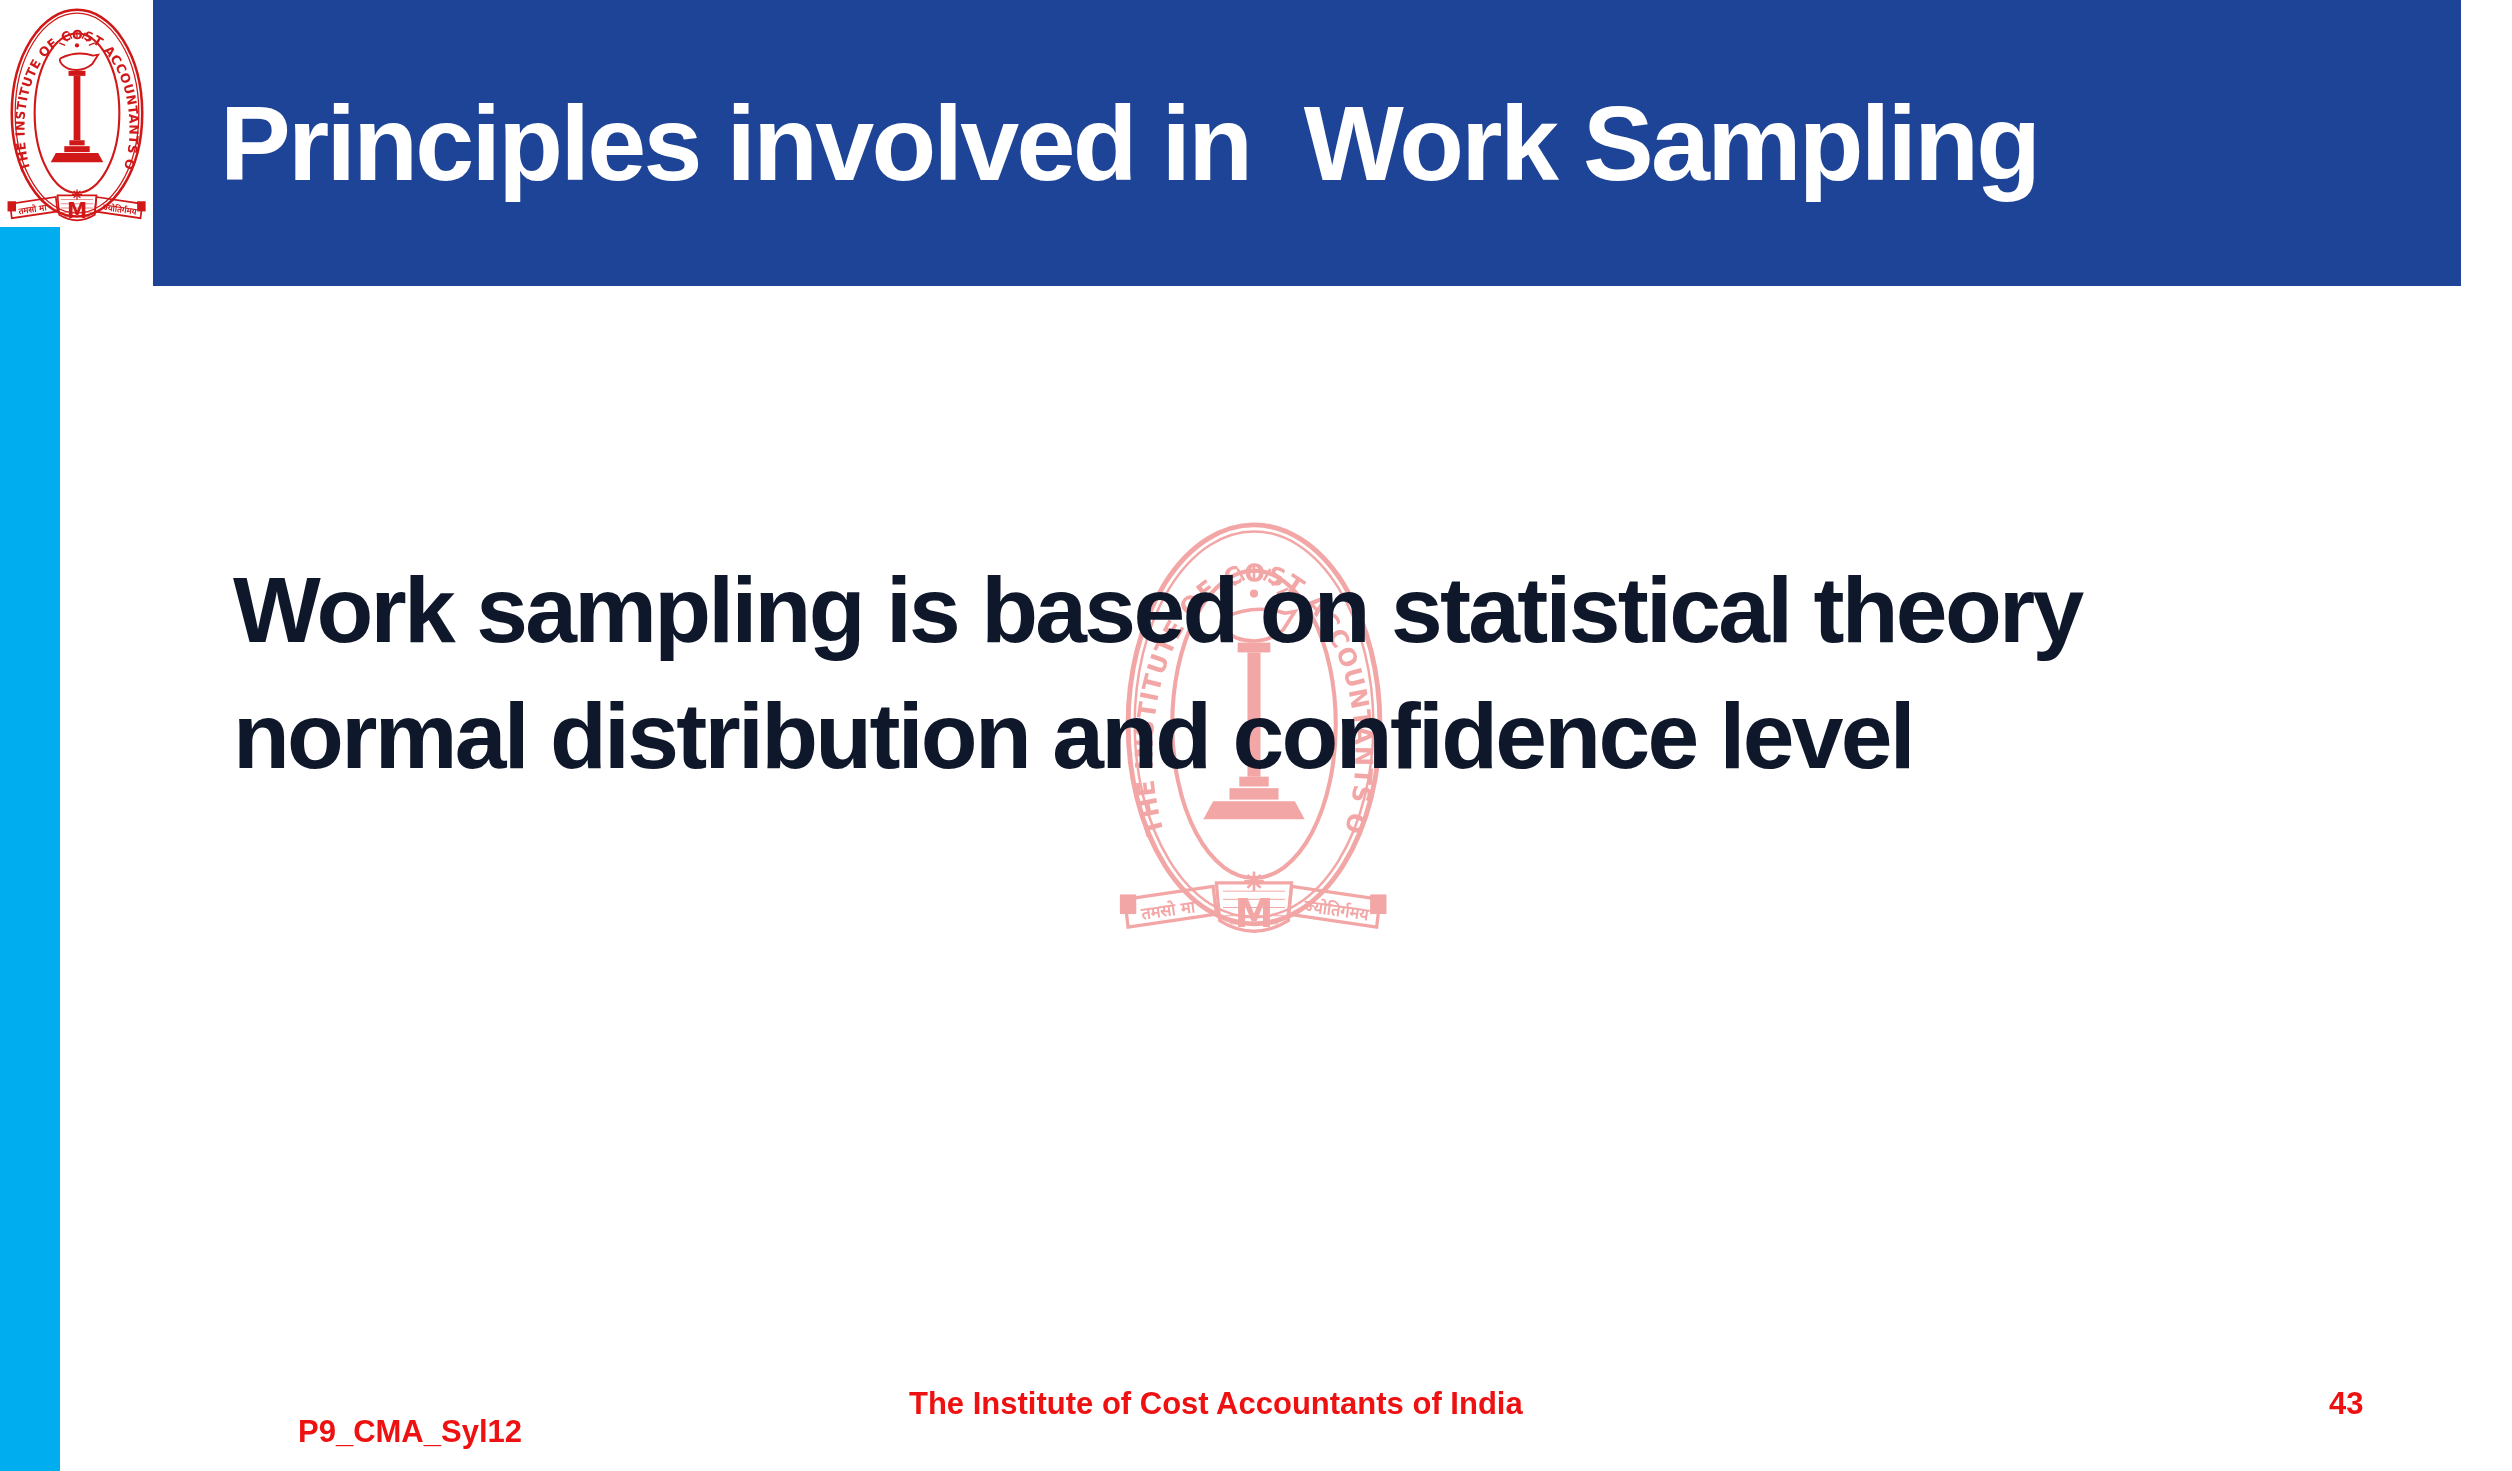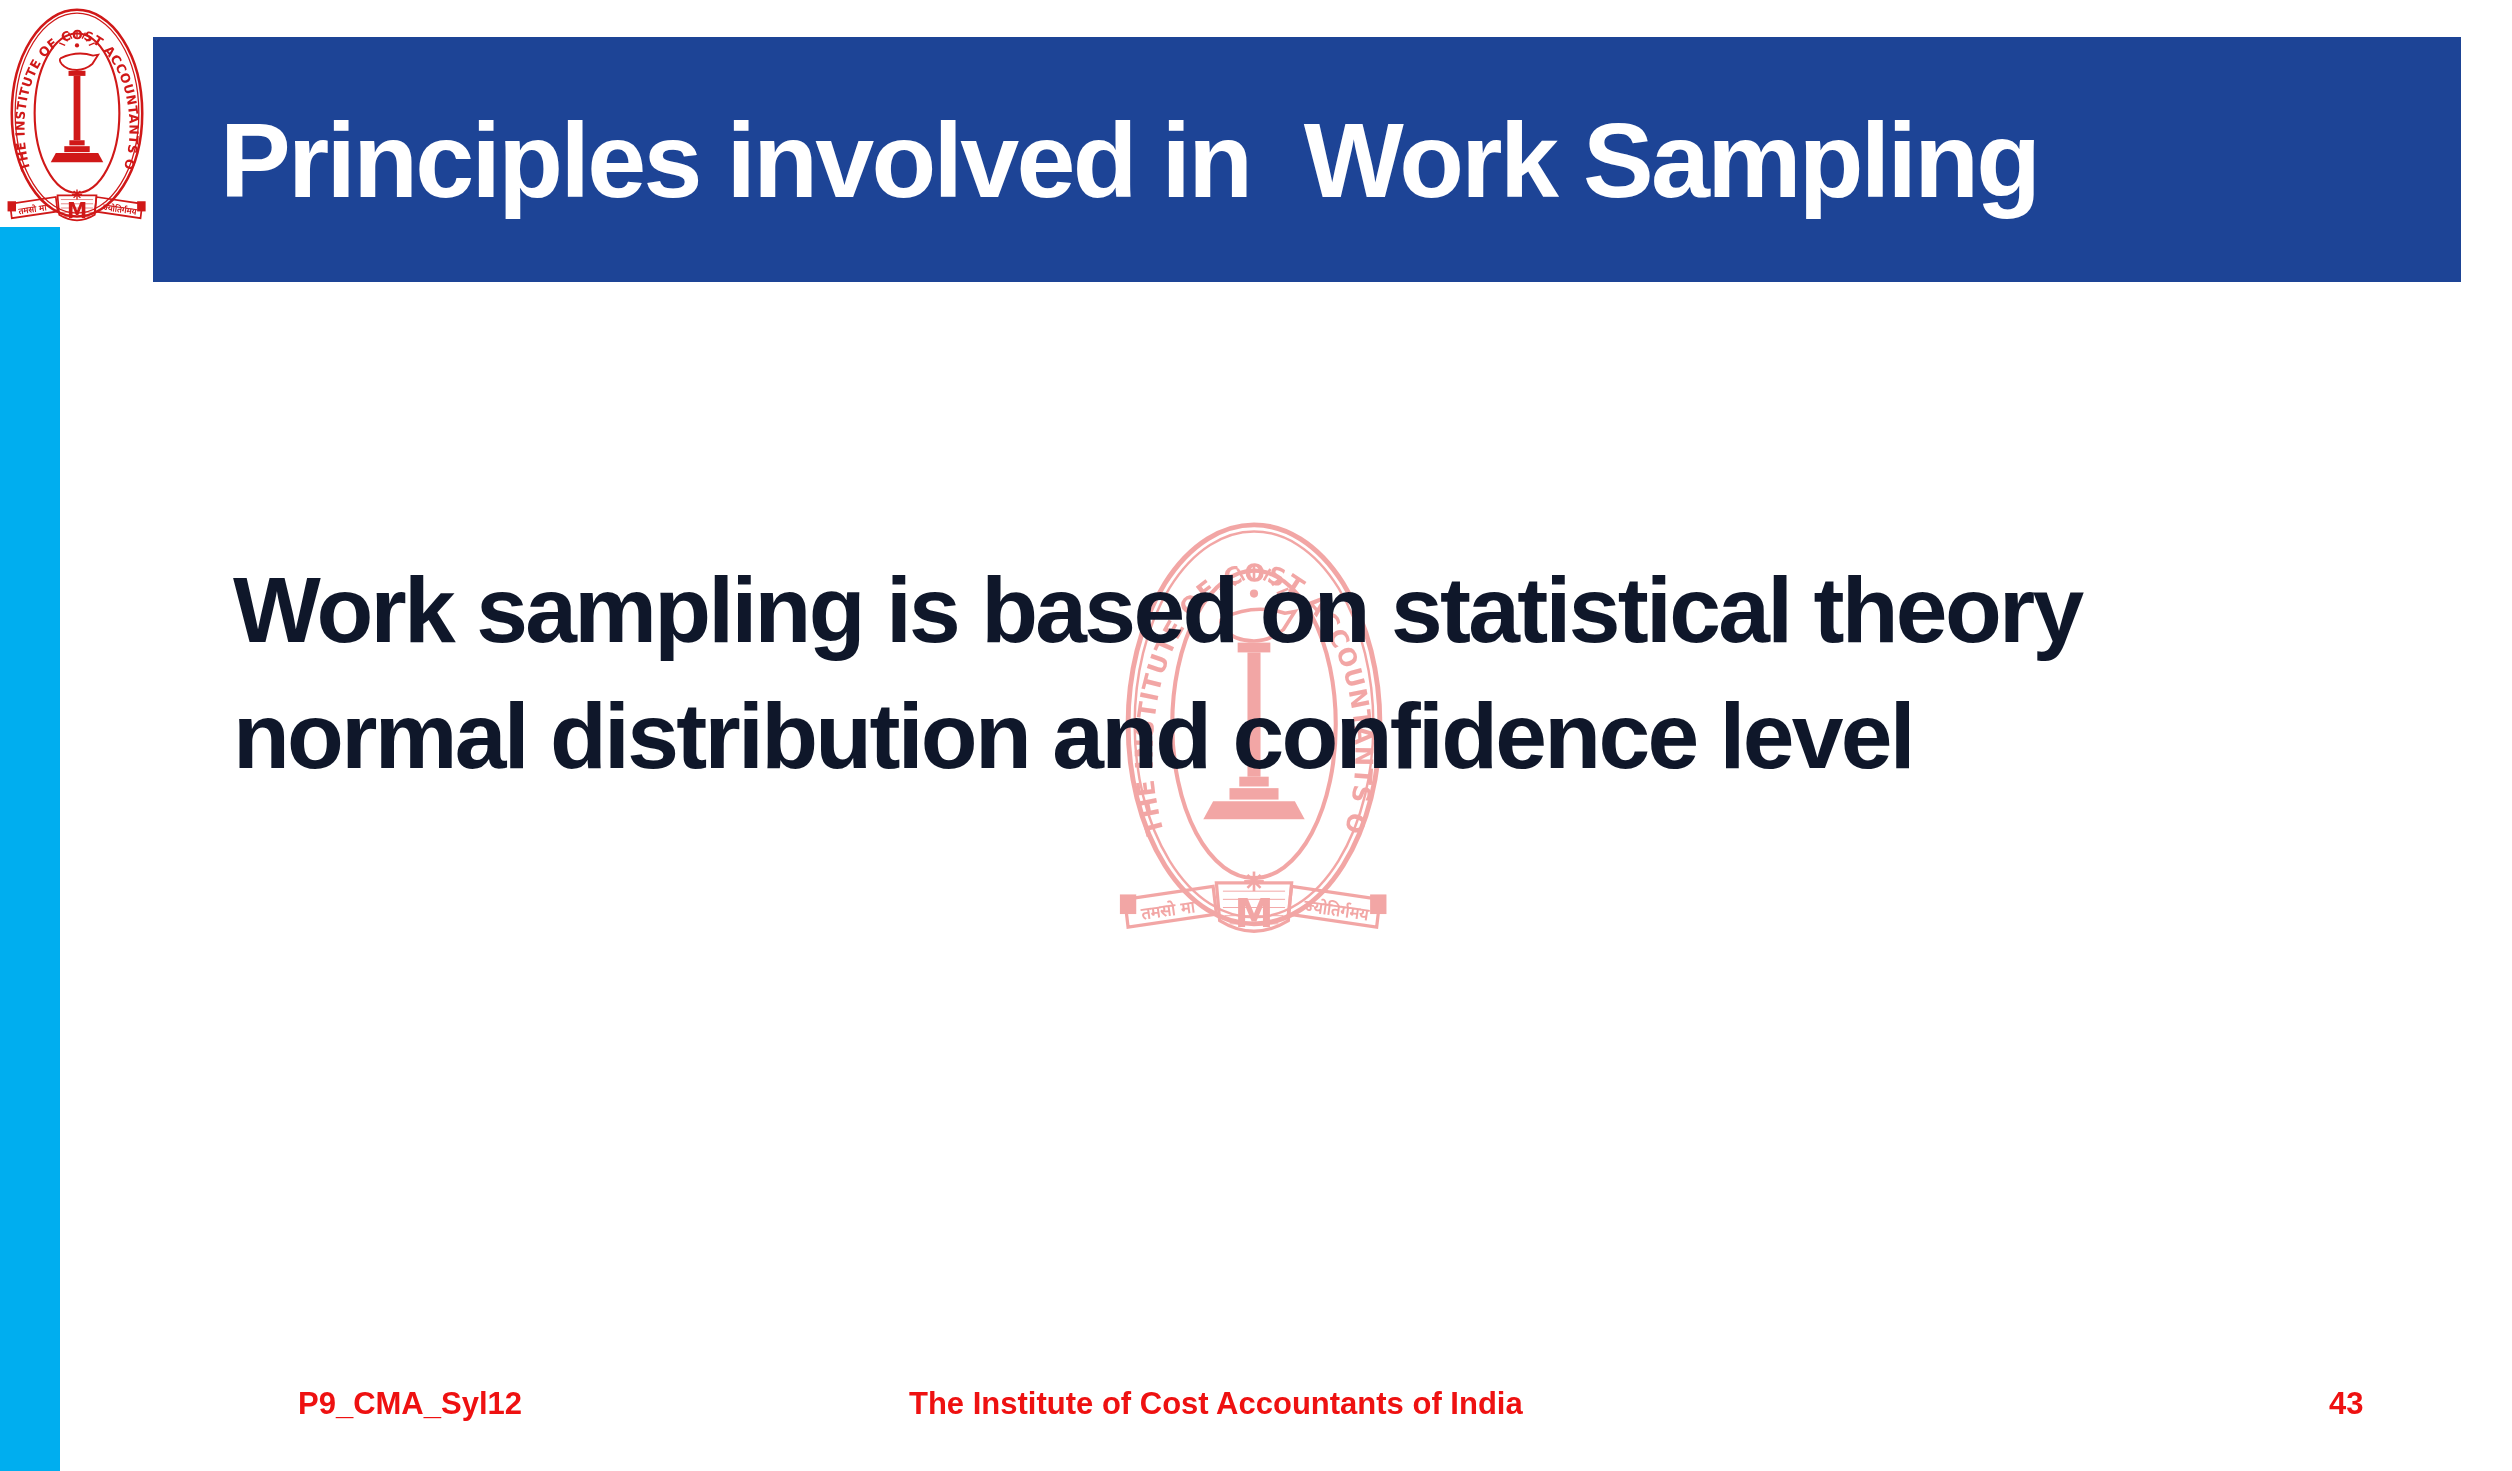--- a/index.html
+++ b/index.html
@@ -5,23 +5,23 @@
   html,body{margin:0;padding:0;background:#ffffff;}
   #slide{
     position:relative;
     width:2512px;height:1471px;
     background:#ffffff;
     overflow:hidden;
     font-family:"Liberation Sans", sans-serif;
   }
   
   .header-bar{
-    position:absolute;left:153px;top:0;width:2308px;height:245px;
+    position:absolute;left:153px;top:0;width:2308px;height:286px;
     background:#1d4496;
-    display:flex;align-items:center;margin-top:37px;
+    display:flex;align-items:center;
   }
   .header-title{
     color:#ffffff;
     font-size:106px;
     font-weight:bold;
     letter-spacing:-2.7px;
     white-space:pre;
     padding-left:67px;
     line-height:1;
   }
@@ -50,21 +50,21 @@
     letter-spacing:-2.7px;
     line-height:126px;
   }
   .body-line{white-space:nowrap;}
   
   .footer-left,.footer-center,.footer-page{
     position:absolute;top:1388px;
     color:#ee1111;font-weight:bold;font-size:31px;line-height:1;
     white-space:nowrap;z-index:2;
   }
-  .footer-left{left:298px;}
+  .footer-left{left:298px;margin-top:28px;}
   .footer-center{left:909px;}
   .footer-page{left:2329px;}
   
   .emblem text{font-family:"DejaVu Sans", sans-serif;}
 </style>
 </head>
 <body>
 
 <div id="slide">
 

